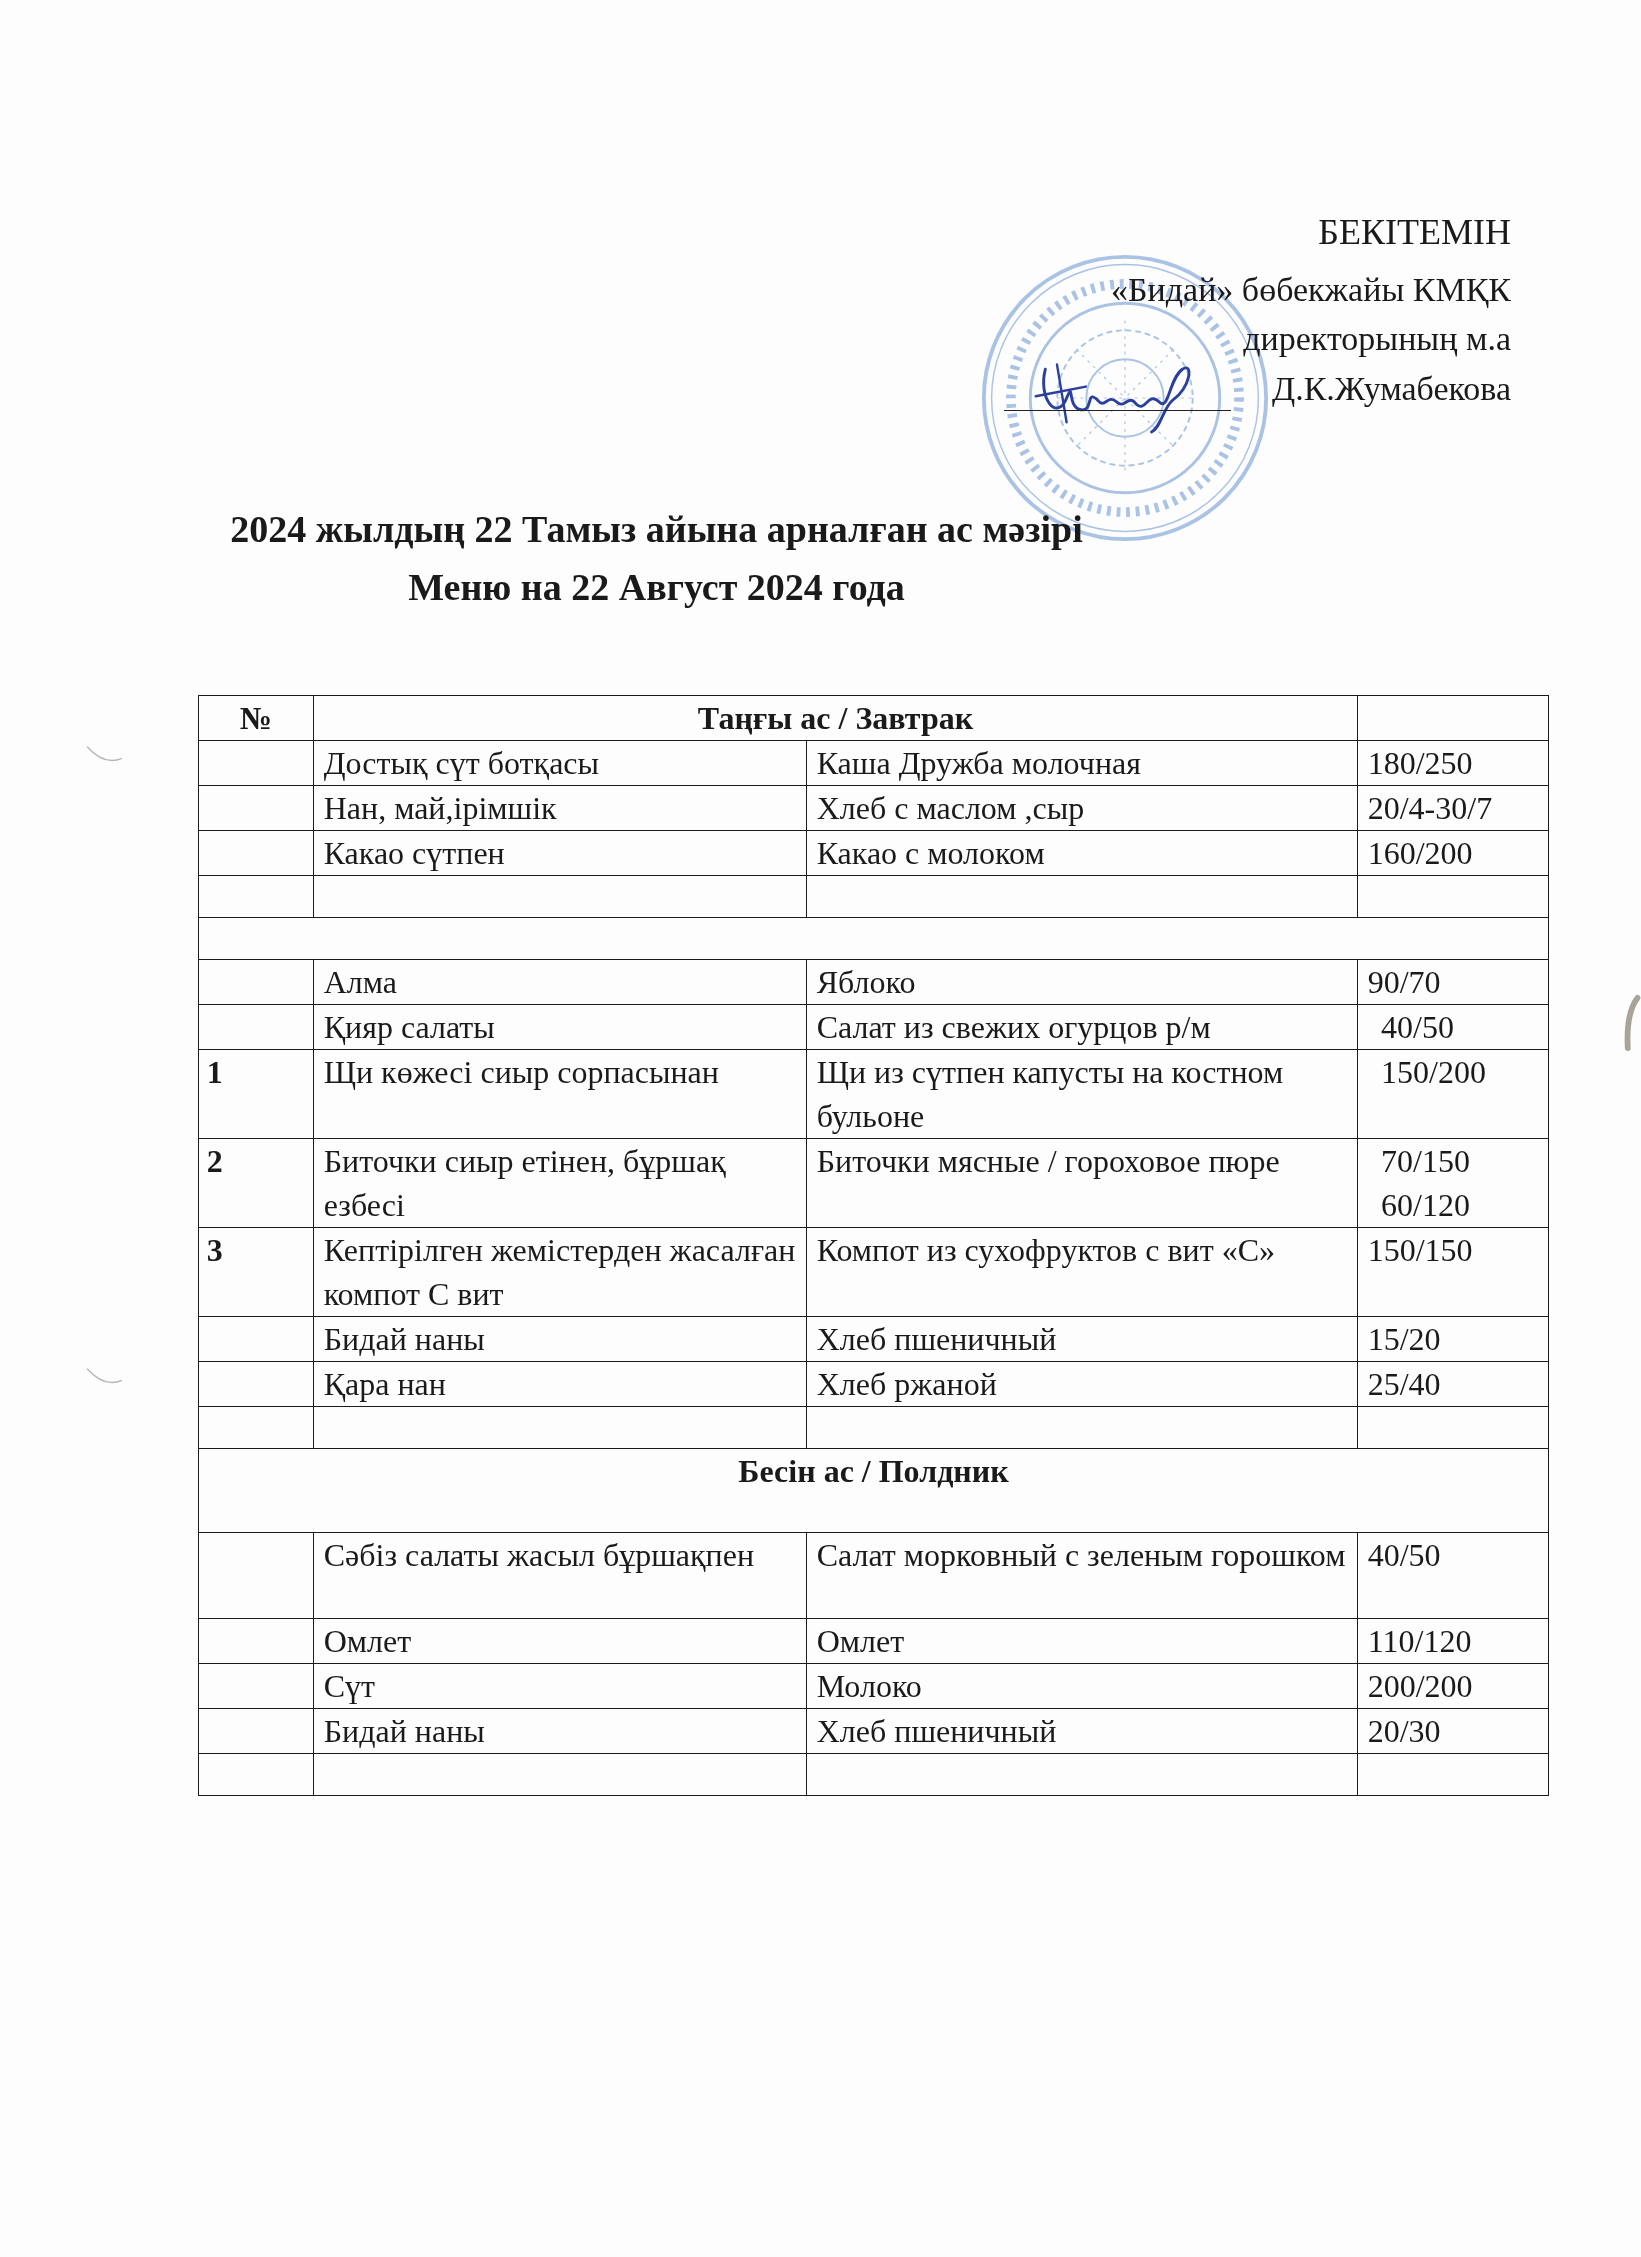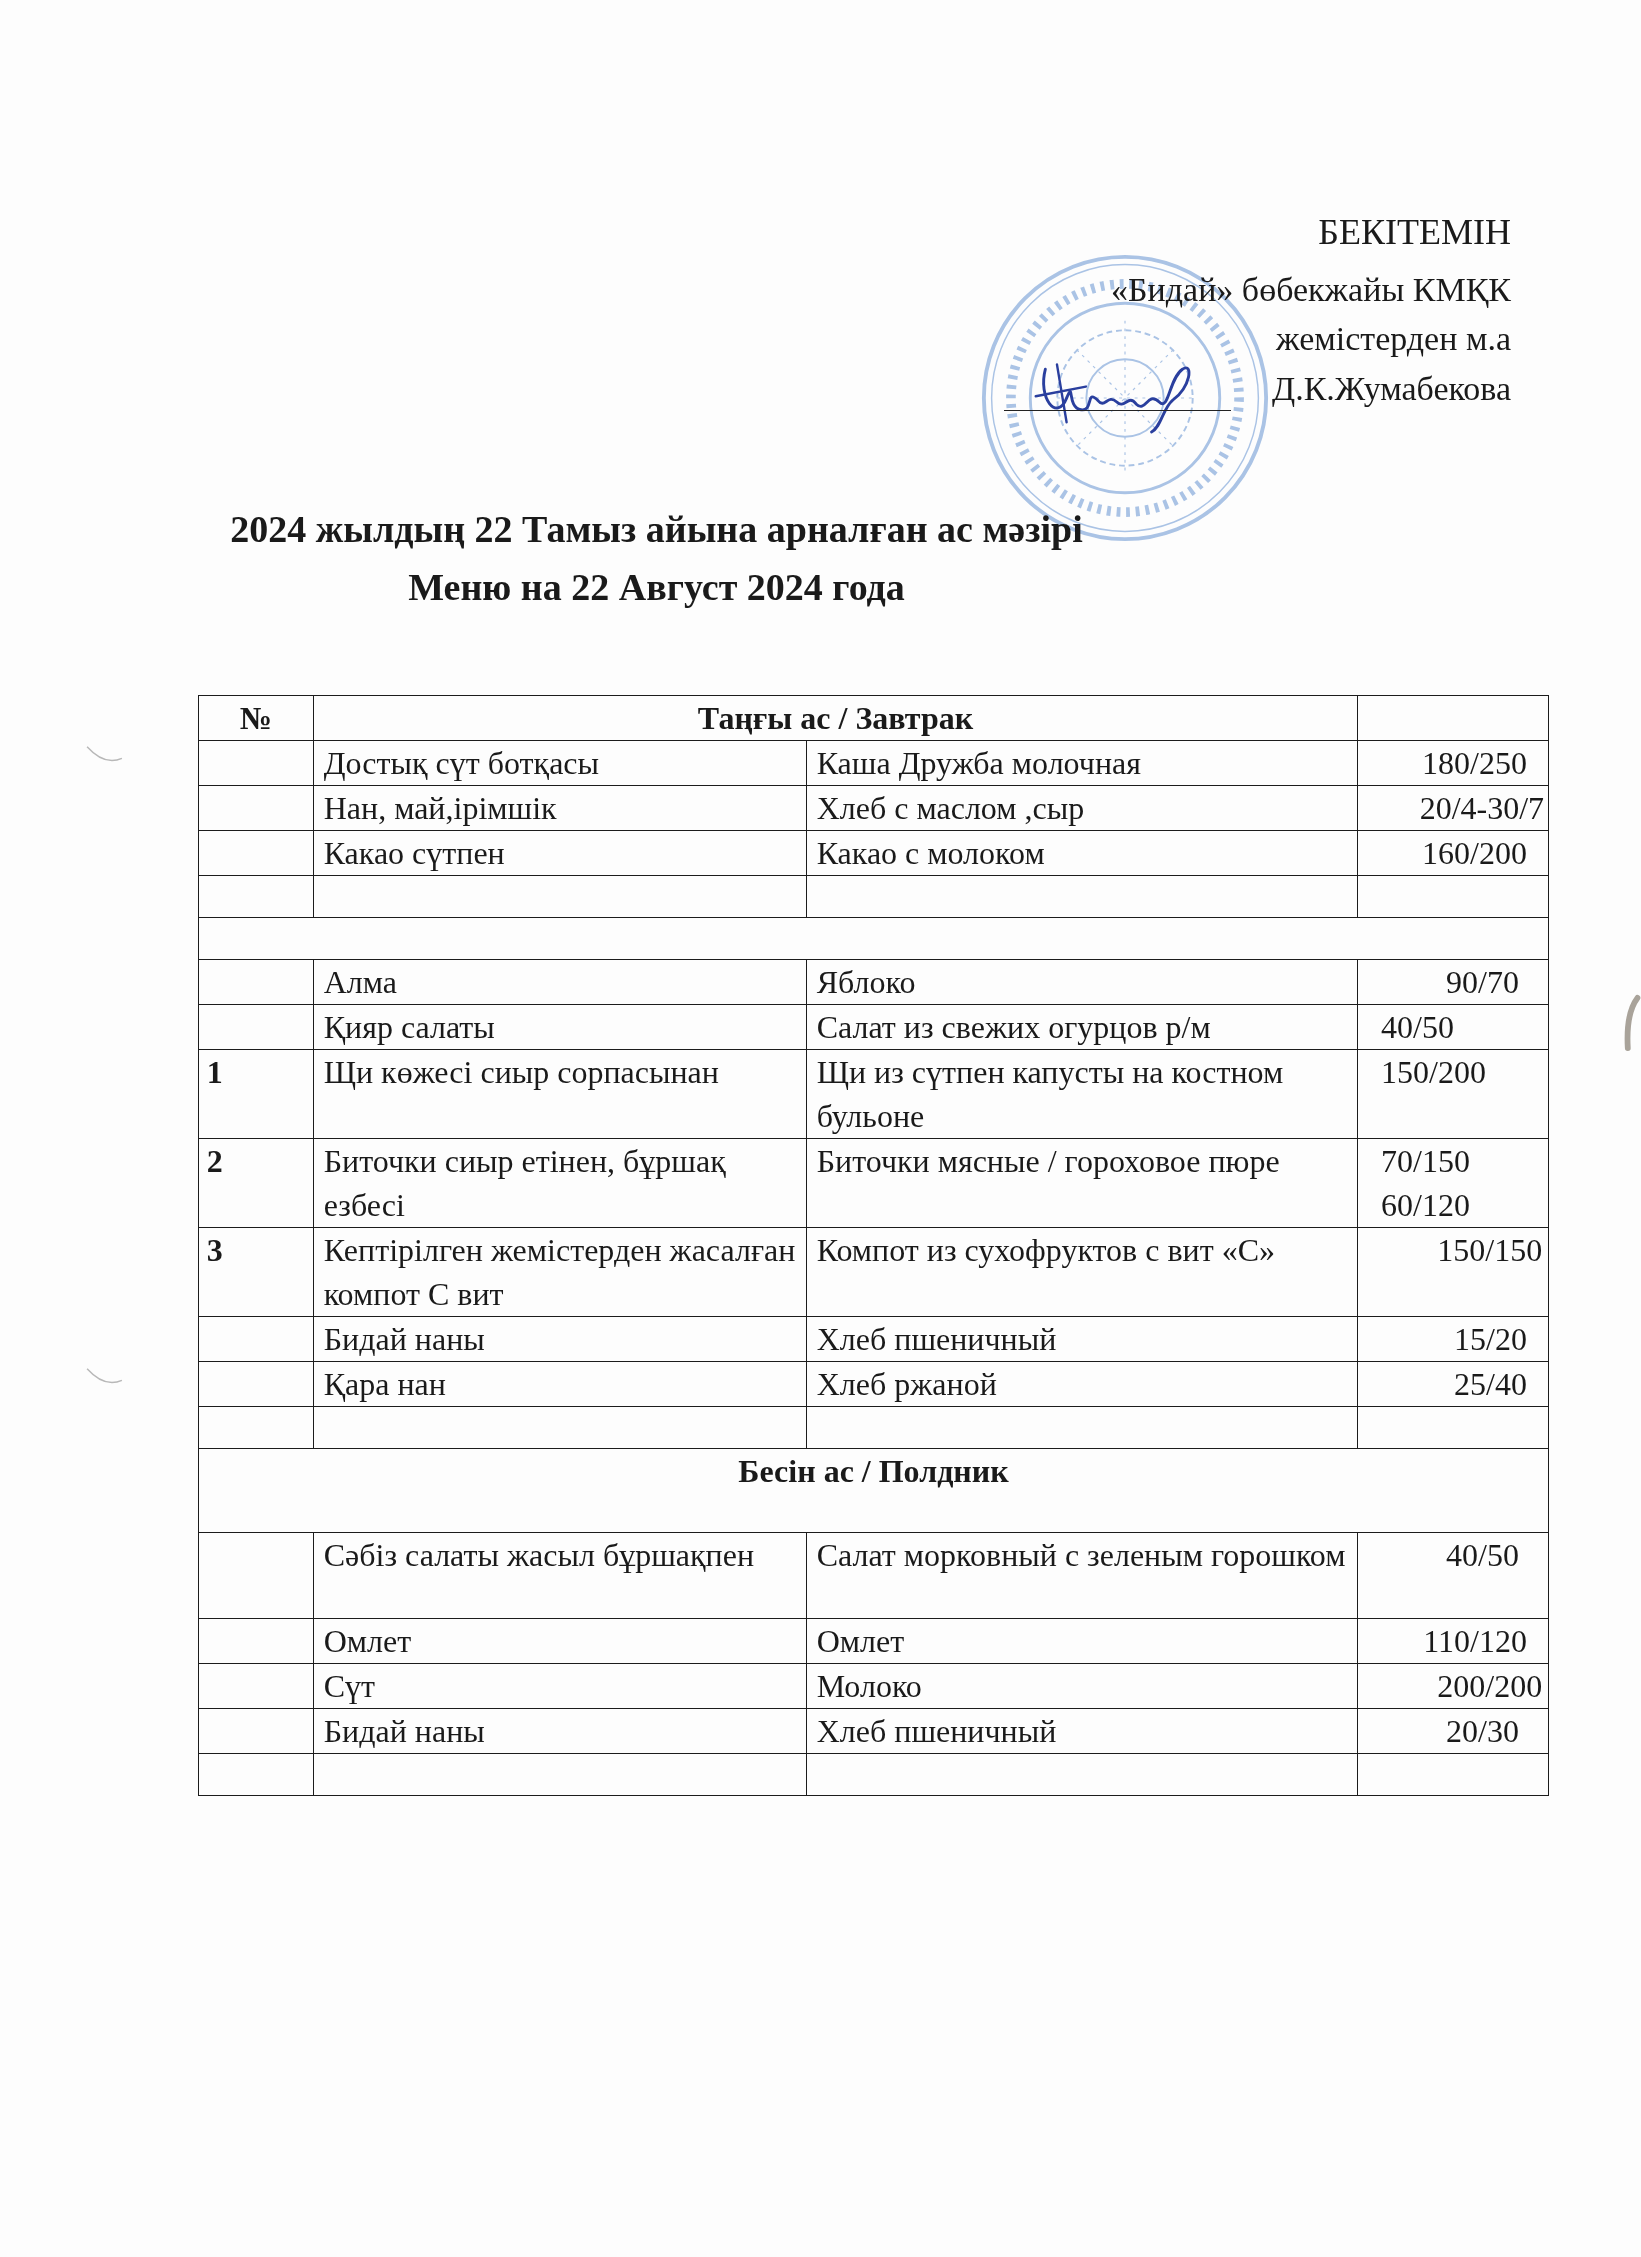--- a/index.html
+++ b/index.html
@@ -23,21 +23,21 @@
       position: absolute; left: 198px; top: 695px; width: 1351px;
       border-collapse: collapse; table-layout: fixed; font-size: 32px;
     }
     .menu td { border: 1.9px solid #1c1c1c; padding: 0 9.7px; vertical-align: top; line-height: 44px; }
     .menu .c1 { width: 115px; }
     .menu .c2 { width: 493px; }
     .menu .c3 { width: 551px; }
     .menu .c4 { width: 191px; }
     .menu .num { font-weight: bold; padding-left: 7.7px; }
     .menu .hdr { text-align: center; font-weight: bold; }
-    .menu .val { text-align: right; padding-right: 21px; }
+    .menu .val { padding-right: 21px; }
     .menu .val.left { text-align: left; padding-left: 23px; }
     .menu tr.h46 td { height: 41px; }
     .menu tr.h92 td { height: 85px; }
     .menu tr.h90 td { height: 83px; }
     .edge-mark { position: absolute; }
   </style>
 </head>
 <body>
 
 <svg class="stamp" viewBox="0 0 300 300">
@@ -53,21 +53,21 @@
 </svg>
 
 <svg class="signature" viewBox="0 0 200 100">
   <path d="M18 30 C 10 60, 30 85, 40 60 C 48 40, 40 70, 55 72 C 68 74, 60 50, 72 62 C 80 72, 82 55, 92 64 C 100 72, 104 55, 112 66 C 122 76, 124 52, 136 64 C 146 74, 146 40, 160 30 C 172 22, 168 50, 150 62 C 140 70, 138 90, 128 95" fill="none" stroke="#2a3f9e" stroke-width="3" stroke-linecap="round"></path>
   <path d="M30 25 L 40 85 M 8 58 L 60 48" fill="none" stroke="#2a3f9e" stroke-width="2.5" stroke-linecap="round"></path>
 </svg>
 
 <div class="approval">
   <div class="l1">БЕКІТЕМІН</div>
   <div class="l2">«Бидай» бөбекжайы КМҚК</div>
-  <div class="l3">жемістерден м.а</div>
+  <div class="l3">директорының м.а</div>
   <div class="l4">Д.К.Жумабекова</div>
 </div>
 <div class="sig-line"></div>
 
 <div class="title t1">2024 жылдың 22 Тамыз  айына арналған ас мәзірі</div>
 <div class="title t2">Меню на 22 Август   2024 года</div>
 
 <table class="menu">
   <colgroup>
     <col class="c1">

